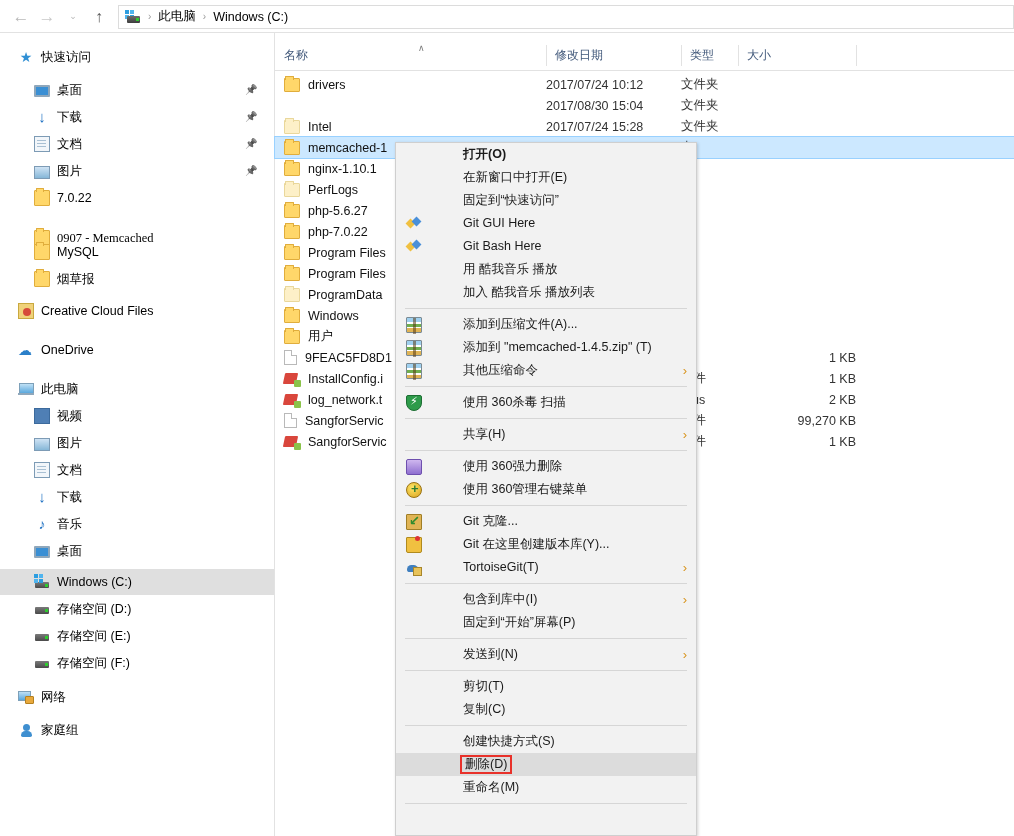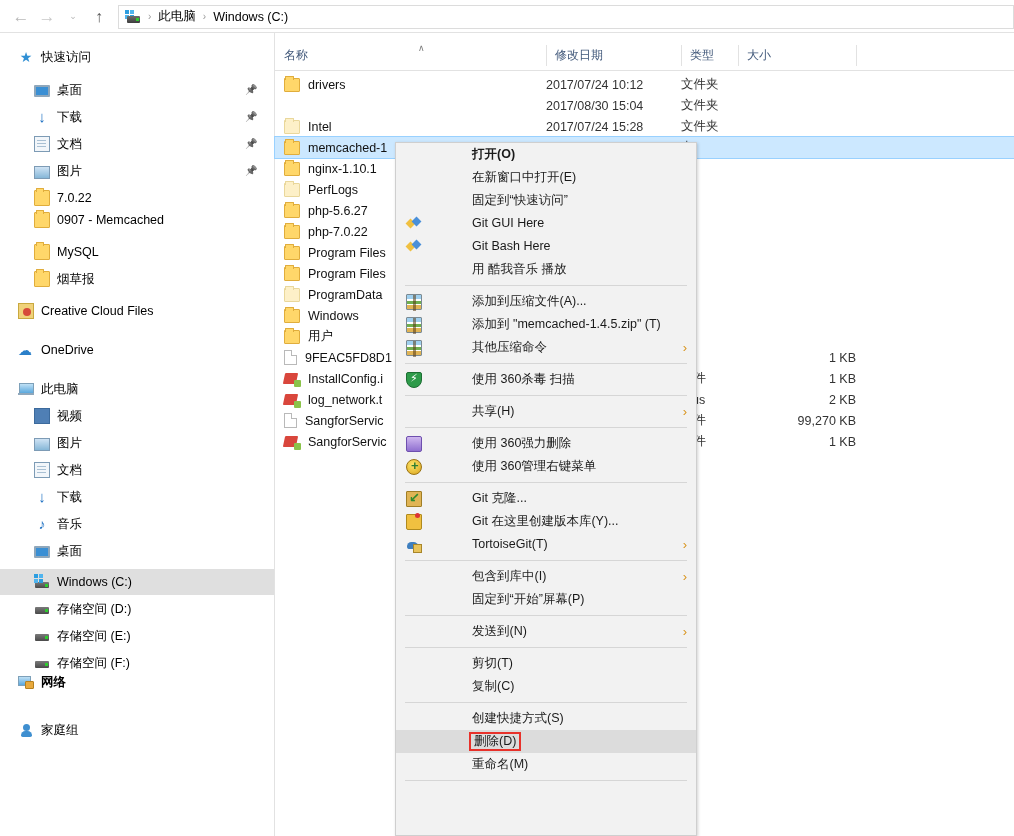--- a/index.html
+++ b/index.html
@@ -195,21 +195,21 @@
     box-shadow:1px 1px 3px rgba(0,0,0,.18);
     overflow:hidden;
   }
   .mi{
     position:relative; height:23px; display:flex; align-items:center;
     font-size:12.5px; color:#1a1a1a; white-space:nowrap;
   }
   .mi.bold{ font-weight:bold; }
   .mi.hl{ background:#dcdcdc; }
   .mi .mico{ position:absolute; left:10px; top:4px; width:16px; height:16px;}
-  .mi .mtxt{ padding-left:44px; line-height:1;margin-left:32px;}
+  .mi .mtxt{ padding-left:67px; line-height:1;}
   .mi .arrow{ position:absolute; right:9px; top:4px; color:#d8951f; font-size:13px; line-height:15px;}
   .msep{ height:1px; background:#d6d6d6; margin:4px 9px 4px 9px; }
   .boxed{
     display:inline-block; border:2px solid #e8312a; padding:0px 3px; margin-left:-3px;
     line-height:15px;
   }
   
   .mi-winrar{ background:linear-gradient(#9fd0ef 0 30%,#fff 30% 45%,#6fae4e 45% 62%,#fff 62% 75%,#e0b455 75% 100%);
     border:1px solid #7b8a93; border-radius:1px;}
   .mi-winrar:after{ content:""; position:absolute; left:6px; top:0; width:3px; height:16px; background:rgba(90,60,20,.55);}
@@ -278,21 +278,21 @@
       </div>
       <div class="side-item" style="position: absolute; top: 125px; left: 0px; width: 274px;">
         <span class="side-ico ic-pic" style="margin-left: 34px;"></span>
         <span class="side-label">图片</span>
         <span class="pin" style="font-size: 10px; transform: none; filter: grayscale(1);">📌</span>
       </div>
       <div class="side-item" style="position: absolute; top: 152px; left: 0px; width: 274px;">
         <span class="side-ico ic-folder" style="margin-left: 34px;"></span>
         <span class="side-label">7.0.22</span>
       </div>
-      <div class="side-item" style="position: absolute; top: 174px; left: 0px; width: 274px;">
+      <div class="side-item" style="position: absolute; top: 192px; left: 0px; width: 274px; font-family: Liberation Serif, serif;">
         <span class="side-ico ic-folder" style="margin-left: 34px;"></span>
         <span class="side-label">0907 - Memcached</span>
       </div>
       <div class="side-item" style="position: absolute; top: 206px; left: 0px; width: 274px;">
         <span class="side-ico ic-folder" style="margin-left: 34px;"></span>
         <span class="side-label">MySQL</span>
       </div>
       <div class="side-item" style="position: absolute; top: 233px; left: 0px; width: 274px;">
         <span class="side-ico ic-folder" style="margin-left: 34px;"></span>
         <span class="side-label">烟草报</span>
@@ -347,21 +347,21 @@
         <span class="side-label">存储空间 (D:)</span>
       </div>
       <div class="side-item" style="position: absolute; top: 590px; left: 0px; width: 274px;">
         <span class="side-ico ic-drive" style="margin-left: 34px;"></span>
         <span class="side-label">存储空间 (E:)</span>
       </div>
       <div class="side-item" style="position: absolute; top: 617px; left: 0px; width: 274px;">
         <span class="side-ico ic-drive" style="margin-left: 34px;"></span>
         <span class="side-label">存储空间 (F:)</span>
       </div>
-      <div class="side-item" style="position: absolute; top: 636px; left: 0px; width: 274px; font-weight: bold;">
+      <div class="side-item" style="position: absolute; top: 651px; left: 0px; width: 274px;">
         <span class="side-ico ic-net" style="margin-left: 18px;"></span>
         <span class="side-label">网络</span>
       </div>
       <div class="side-item" style="position: absolute; top: 684px; left: 0px; width: 274px;">
         <span class="side-ico ic-home" style="margin-left: 18px;"></span>
         <span class="side-label">家庭组</span>
       </div>
     </div>
   <div class="vdivider"></div>
 
@@ -561,20 +561,23 @@
         <span class="mico mi-git"></span>
         <span class="mtxt">Git GUI Here</span>
       </div>
       <div class="mi">
         <span class="mico mi-git"></span>
         <span class="mtxt">Git Bash Here</span>
       </div>
       <div class="mi">
         <span class="mtxt">用 酷我音乐 播放</span>
       </div>
+      <div class="mi">
+        <span class="mtxt">加入 酷我音乐 播放列表</span>
+      </div>
       <div class="msep"></div>
       <div class="mi">
         <span class="mico mi-winrar"></span>
         <span class="mtxt">添加到压缩文件(A)...</span>
       </div>
       <div class="mi">
         <span class="mico mi-winrar"></span>
         <span class="mtxt">添加到 "memcached-1.4.5.zip" (T)</span>
       </div>
       <div class="mi">

